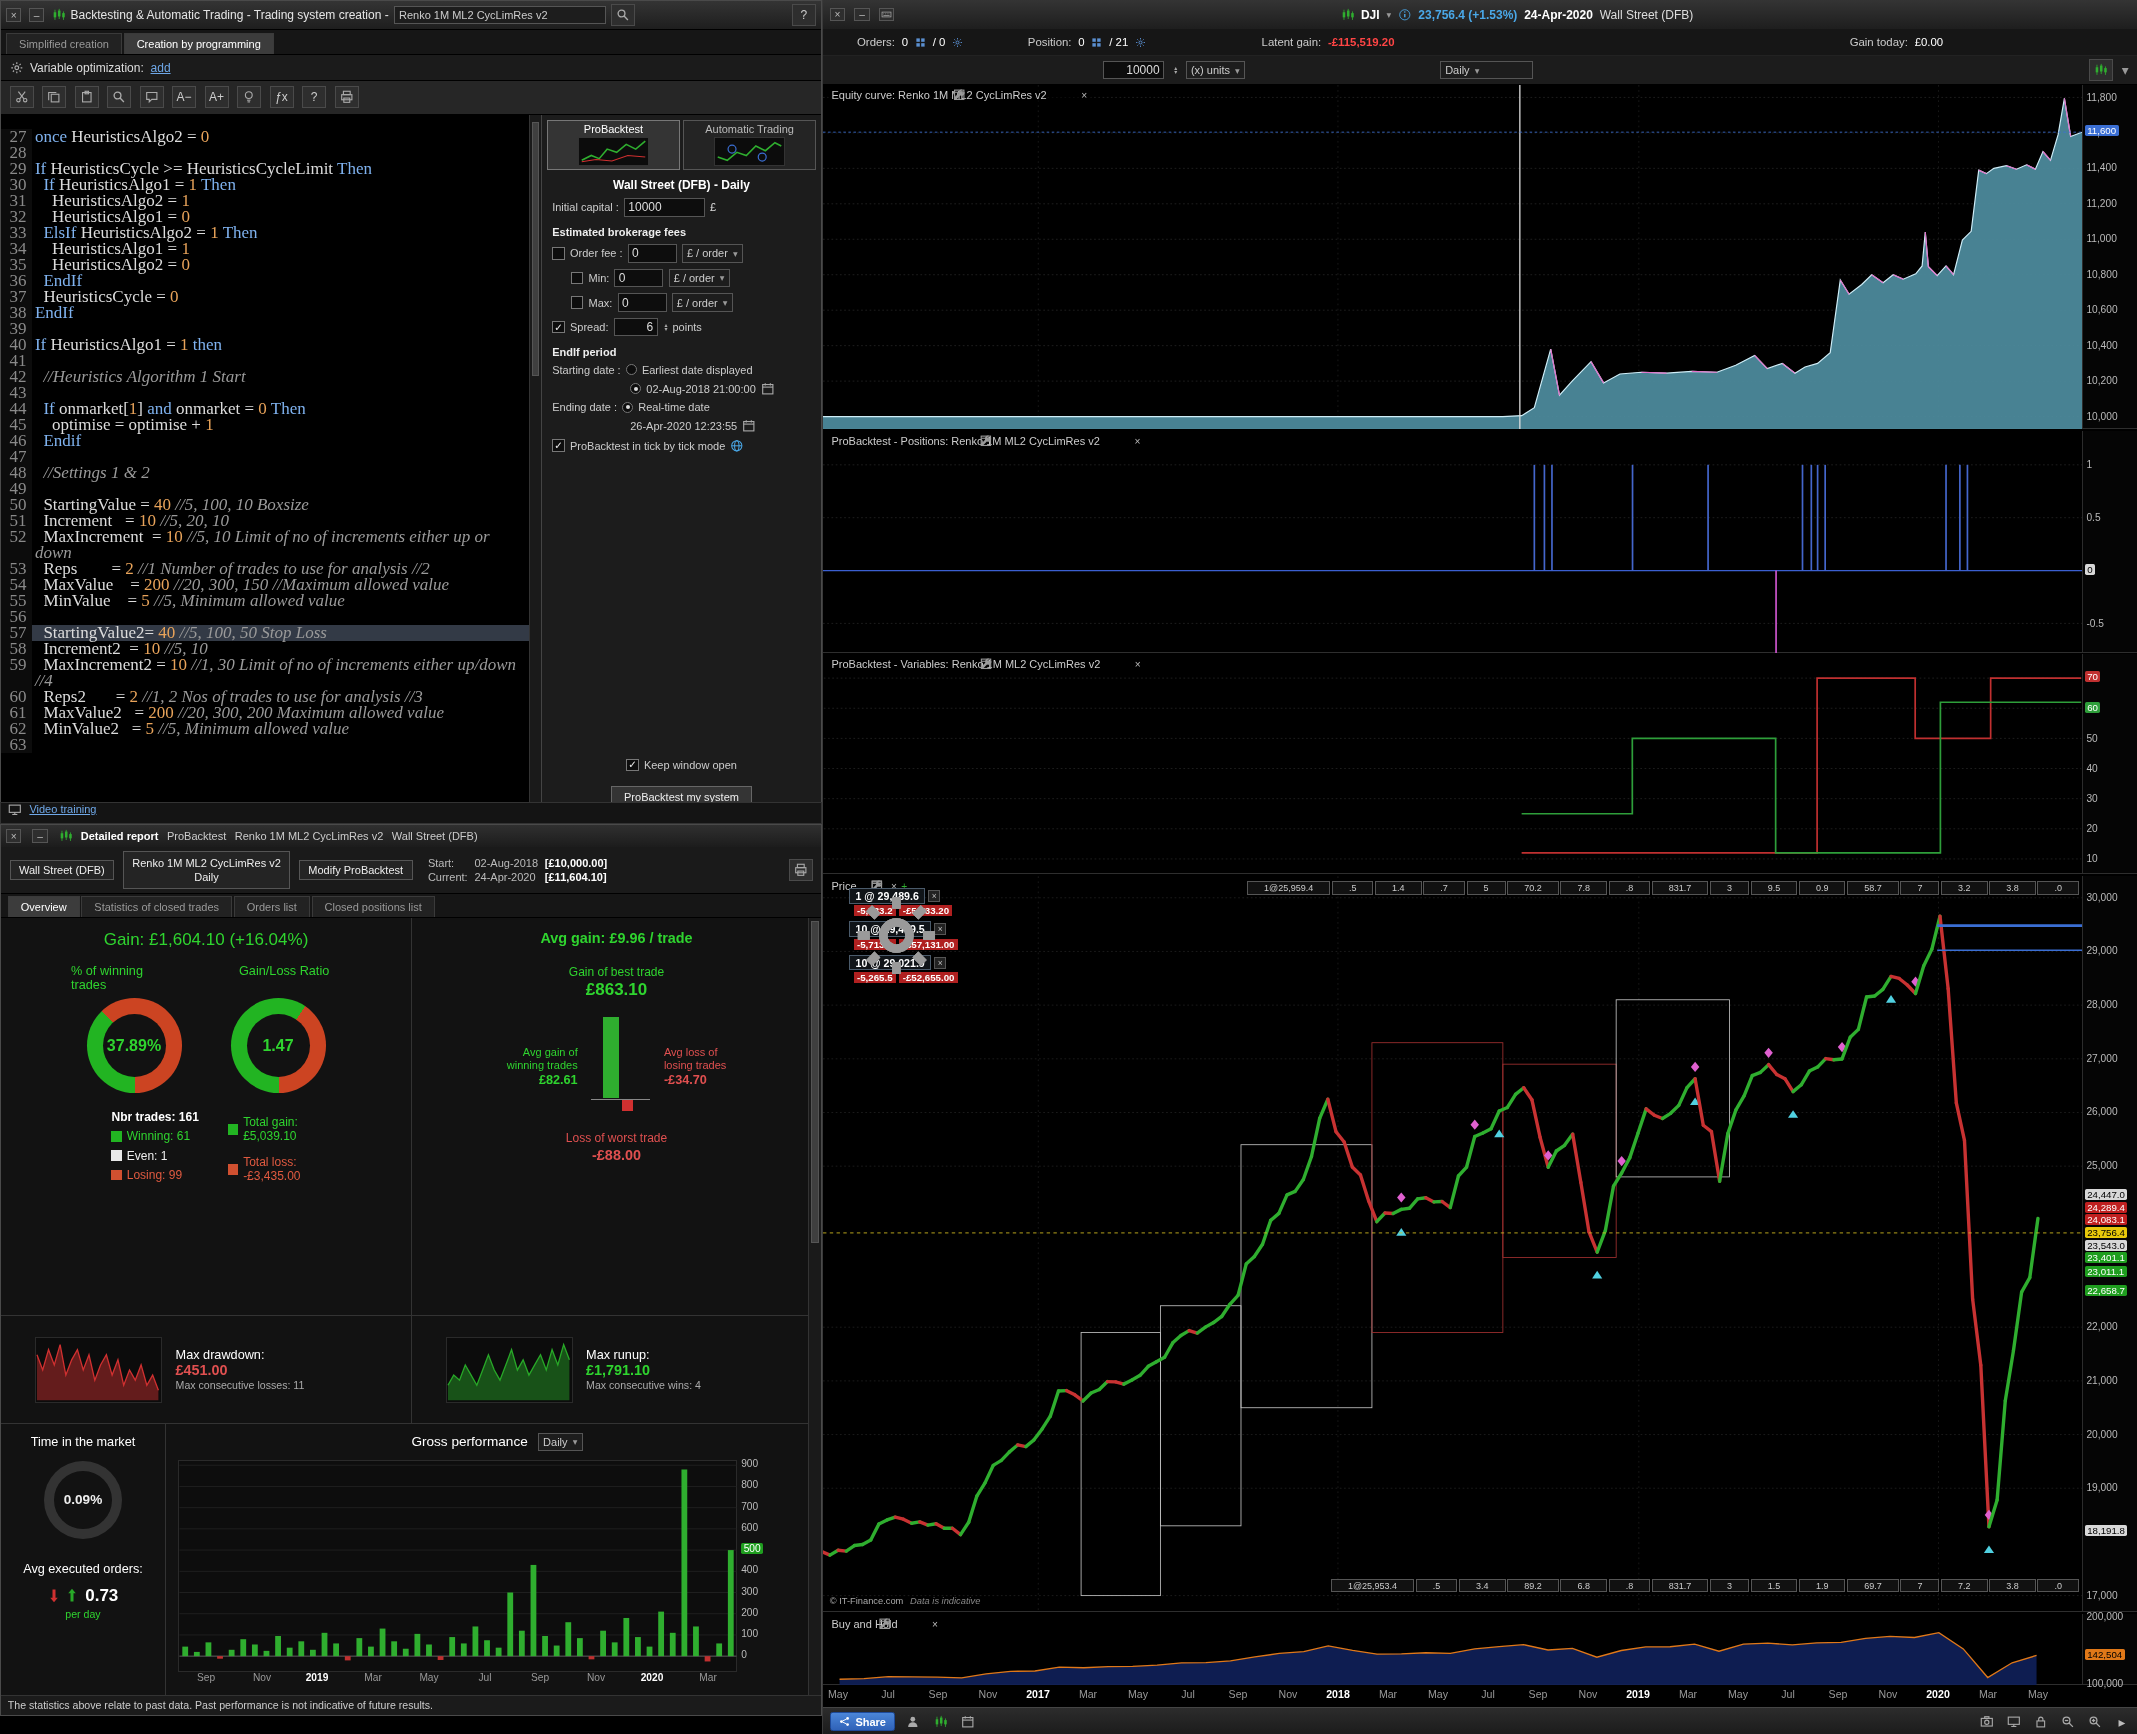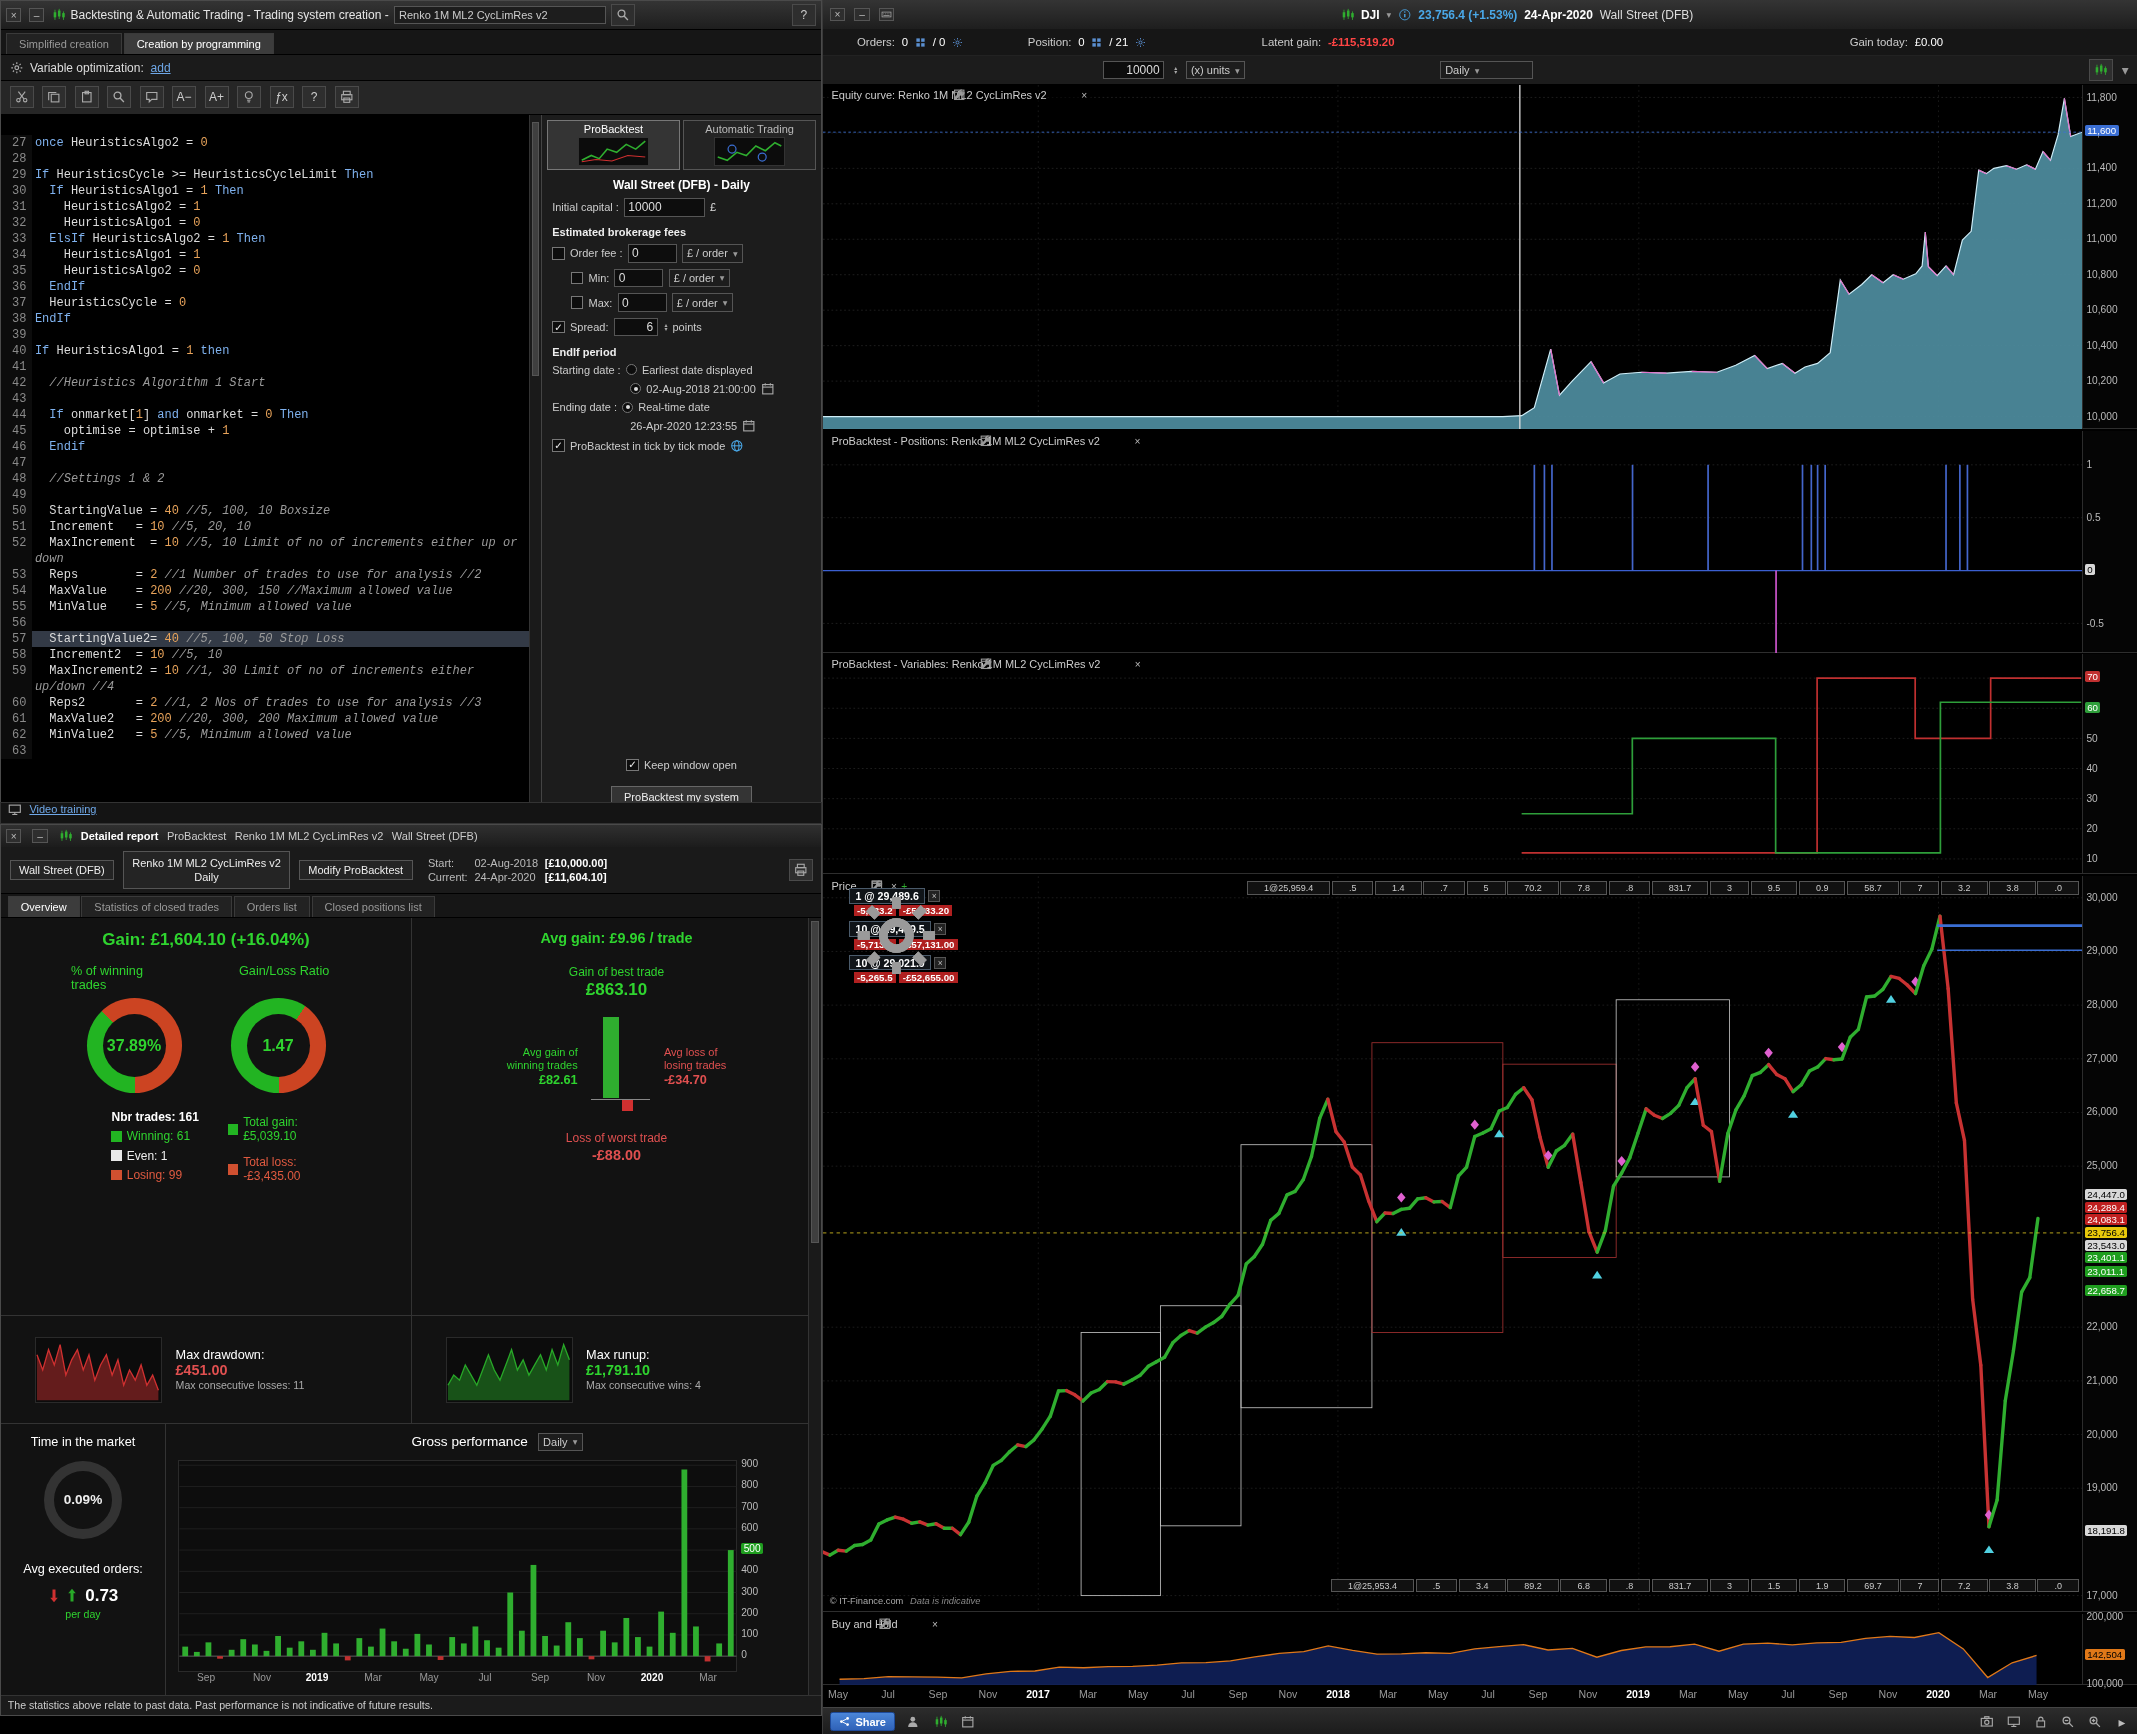--- a/index.html
+++ b/index.html
@@ -22,21 +22,21 @@
 #ed-tb .t{font-size:12px;color:#e5e5e5;white-space:nowrap}
 #ed-tabs{height:25.4px;background:#161616;display:flex;align-items:flex-end;padding-left:5.1px;gap:1.7px;border-bottom:0.8px solid #000}
 .edtab{font-size:11px;padding:4.2px 12px;background:#222;color:#999;border:0.8px solid #3a3a3a;border-bottom:none}
 .edtab.on{background:#3c3c3c;color:#fff}
 #varopt{height:25.4px;background:#1b1b1b;display:flex;align-items:center;gap:6.8px;padding:0 8.5px;border-bottom:0.8px solid #000;font-size:12px}
 #varopt a{color:#6fa8e8;text-decoration:underline;cursor:pointer}
 #ed-tools{height:34px;background:#262626;display:flex;align-items:center;gap:8.5px;padding:0 8.5px;border-bottom:0.8px solid #000}
 .tbn{width:24px;height:22px;display:inline-flex;align-items:center;justify-content:center;background:#2e2e2e;border:0.8px solid #4a4a4a;color:#ccc;font-size:12px}
 #ed-body{position:relative;display:flex;height:712px}
 #code-wrap{position:relative;width:542px;background:#000;overflow:hidden}
-#code{font-family:Liberation Mono, monospace;font-size:12px;line-height:16px;padding-top:20px}
+#code{font-family:Liberation Serif, serif;font-size:17px;line-height:16px;padding-top:14px}
 .cl{display:flex}
 .cl.sel{background:#333a46}
 .ln{width:30.5px;flex:0 0 auto;text-align:right;padding-right:5.1px;color:#8a8a8a;background:#0c0c0c;user-select:none}
 .ct{white-space:pre-wrap;color:#dcdcdc;padding-left:3.4px;width:497px}
 .kw{color:#7fb2ef}
 .nb{color:#e8a35a}
 .cm{color:#9a9a9a;font-style:italic}
 #ed-scroll{position:absolute;right:280px;top:0;width:12px;height:712px;background:#1a1a1a;border-left:0.8px solid #333}
 #ed-scroll .th{position:absolute;left:1.7px;right:1.7px;top:6.8px;height:254px;background:#3f3f3f;border:0.8px solid #555}
 
@@ -63,21 +63,21 @@
 .hbox{border:0.8px solid #555;background:#242424;color:#eee;font-size:11px;padding:3.4px 8.5px;text-align:center}
 #rep-startcur{display:grid;grid-template-columns:auto auto auto;gap:1.7px 6.8px;font-size:11px;color:#bbb;margin-left:6.8px}
 #rep-startcur b{color:#fff}
 #rep-tabs{height:24px;background:#161616;display:flex;align-items:flex-end;gap:1.7px;padding-left:6.8px;border-bottom:0.8px solid #000}
 #rep-body{flex:1;position:relative;overflow:hidden;display:flex;flex-direction:column}
 #rep-scroll{position:absolute;right:0;top:0;bottom:0;width:12.7px;background:#1a1a1a;border-left:0.8px solid #333}
 #rep-scroll .th{position:absolute;left:1.7px;right:1.7px;top:3.4px;height:322px;background:#3f3f3f;border:0.8px solid #555}
 .sec{border-bottom:0.8px solid #333;display:flex}
 #secA{height:398px}
 #secA-l{width:411px;border-right:0.8px solid #333;display:flex;flex-direction:column;align-items:center;padding-top:12px}
-#gainline{color:#2fd42f;font-size:17px;font-weight:bold}
+#gainline{color:#2fd42f;font-size:17px;font-weight:normal}
 #donutlbls{display:flex;gap:66px;margin-top:13.6px;text-align:left;color:#2fd42f;font-size:12.7px}
 #donutlbls div{width:102px}
 #donuts{display:flex;gap:49px;margin-top:6.8px}
 .donut{width:95px;height:95px;border-radius:50%;position:relative}
 .donut::after{content:"";position:absolute;inset:16px;background:#121212;border-radius:50%}
 .donut .dv{position:absolute;inset:0;display:flex;align-items:center;justify-content:center;z-index:2;font-size:16px;font-weight:bold;color:#2fd42f}
 #lists{display:flex;gap:29px;margin-top:17px;font-size:12px}
 #lists .sq{display:inline-block;width:10.2px;height:10.2px;margin-right:5.1px;flex:0 0 auto}
 #lists .li{display:flex;align-items:center;margin-top:5.1px}
 #secA-r{flex:1;display:flex;flex-direction:column;align-items:center;padding-top:12px}

